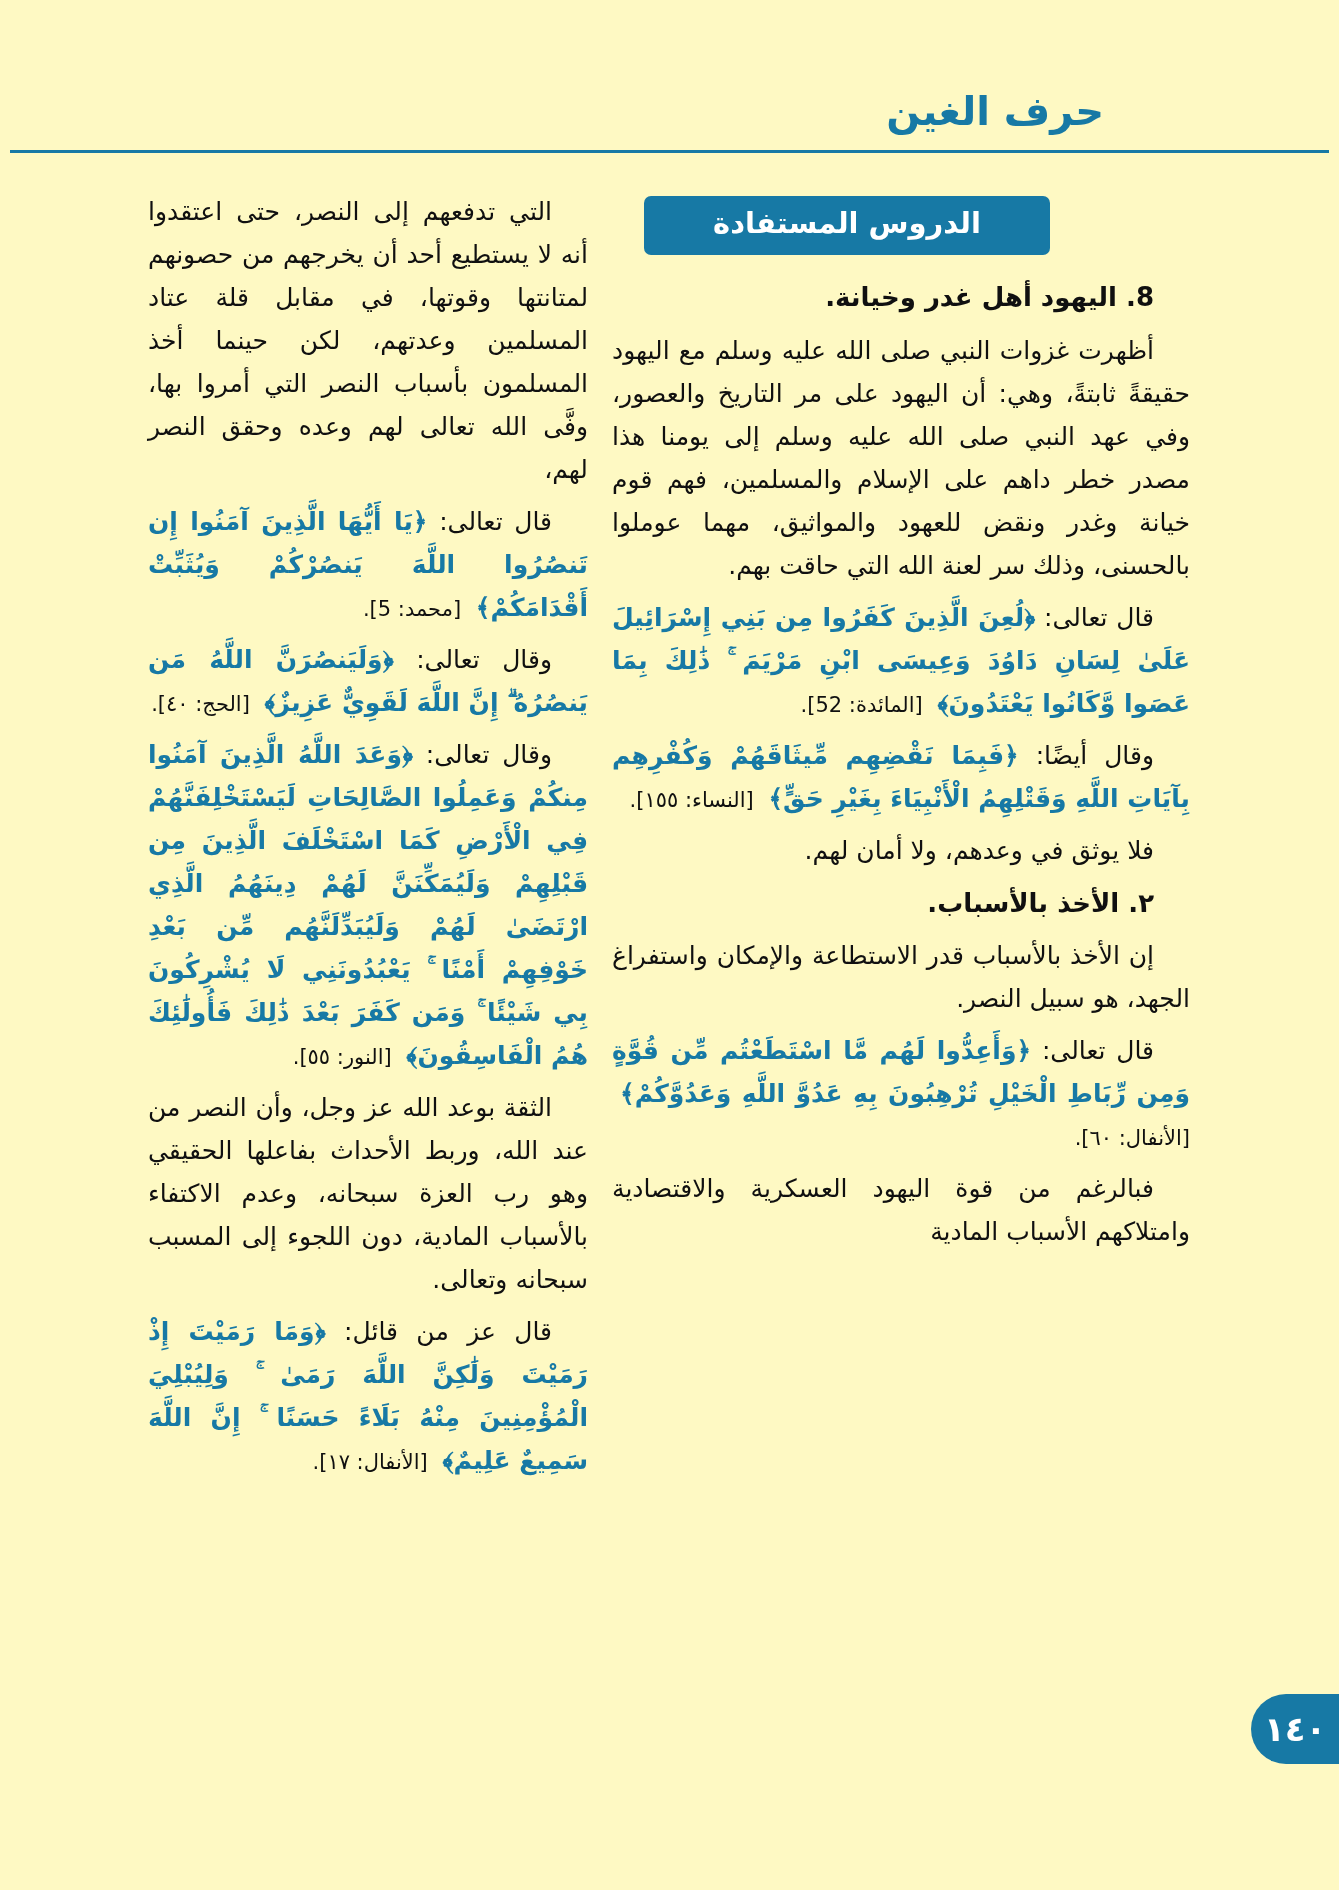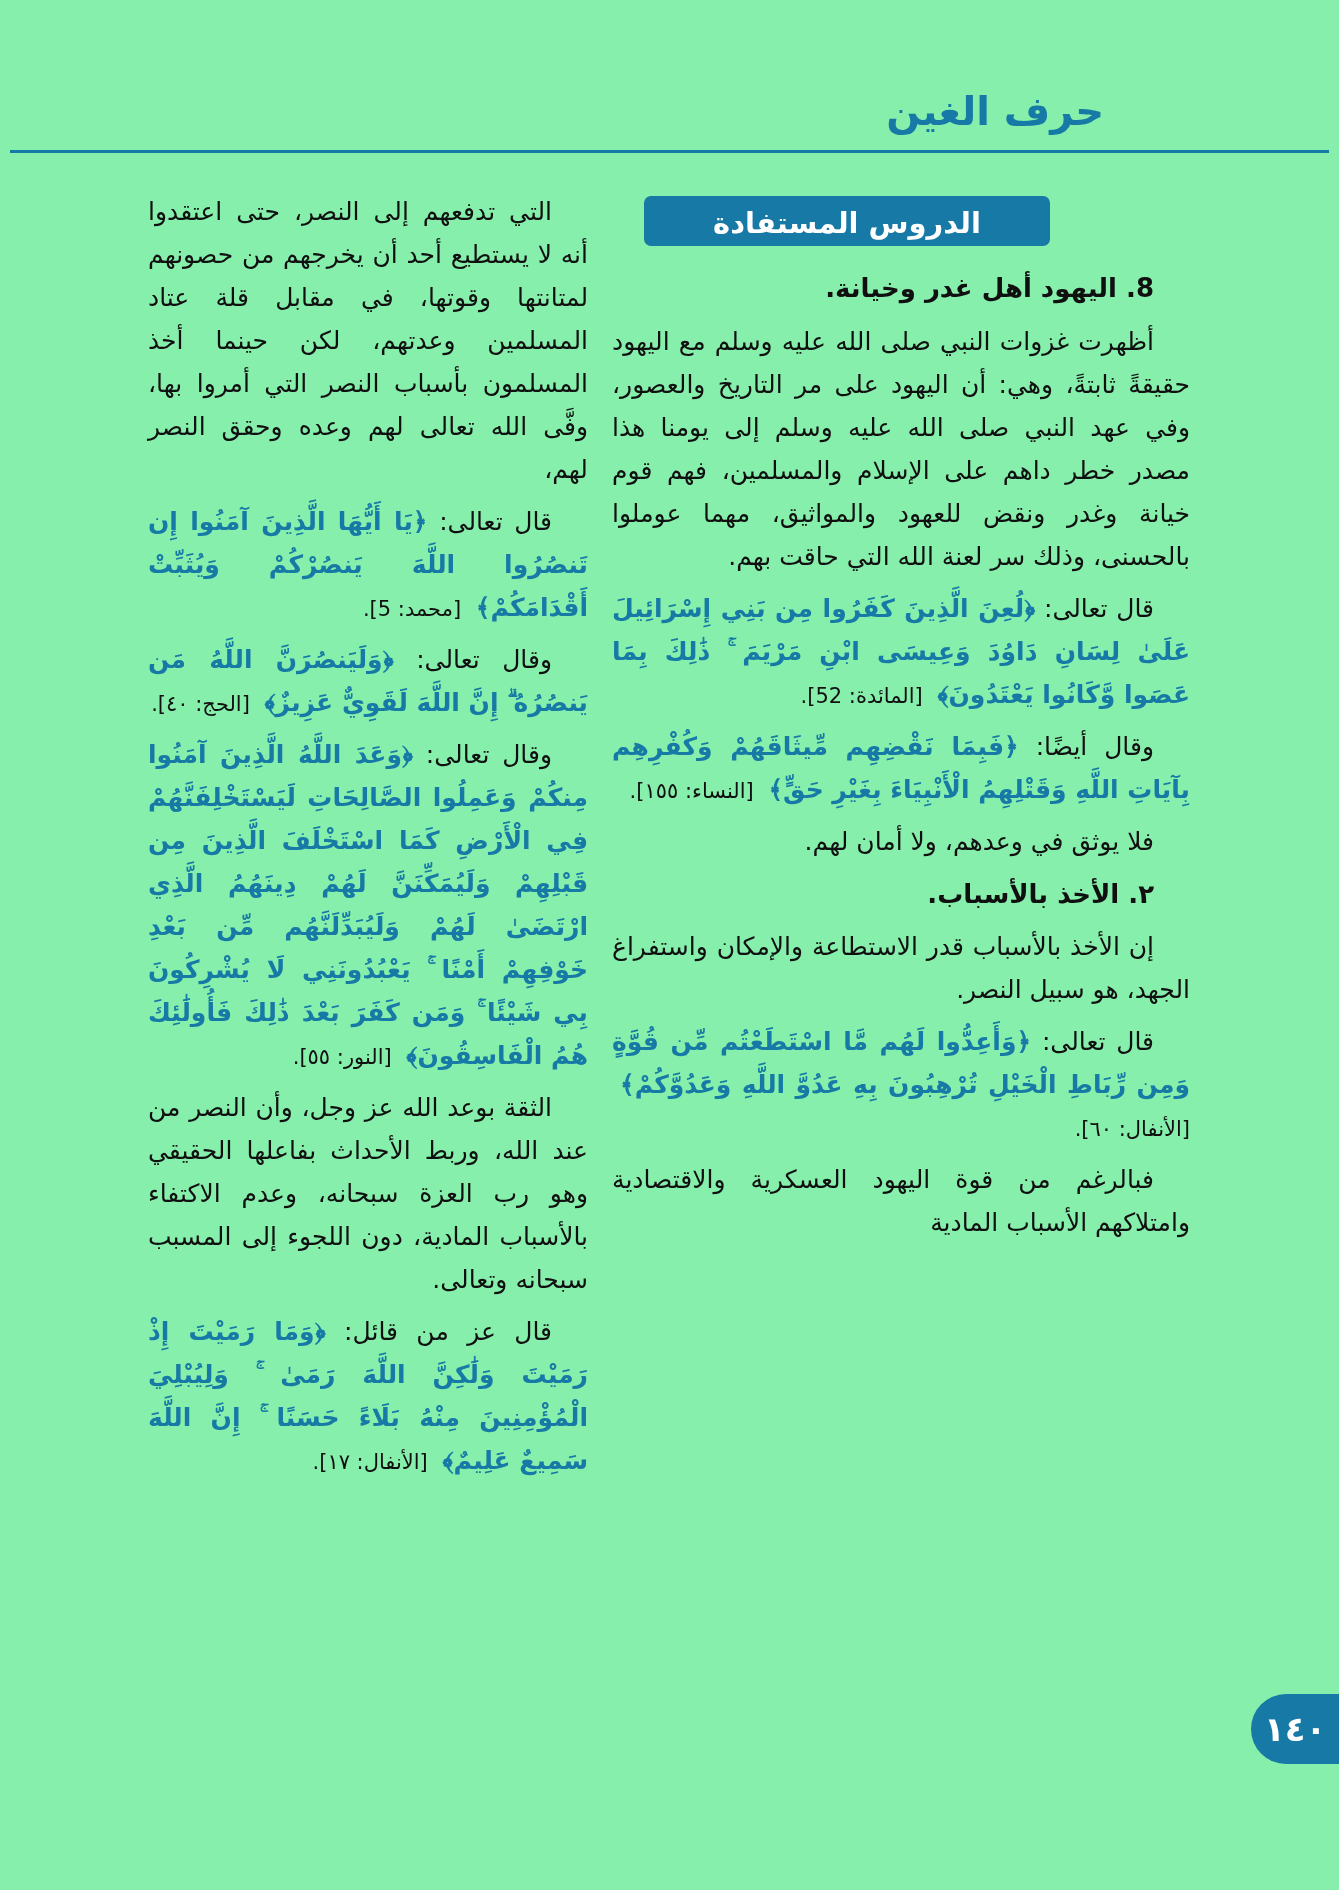--- a/index.html
+++ b/index.html
@@ -1,21 +1,21 @@
 <!DOCTYPE html>
 <html lang="ar" dir="rtl" style="--accent: #1779a5;"><head>
 <meta charset="utf-8">
 <style>
   html, body { margin: 0; padding: 0; }
   body { background: #ffffff; }
   .page {
     position: relative;
     width: 1339px;
     height: 1890px;
-    background: #86efac;
+    background: #fef9c3;
     overflow: hidden;
     direction: rtl;
     font-family: "DejaVu Sans", sans-serif;
   }
   .chapter-title {
     position: absolute;
     top: 88px;
     right: 235px;
     font-size: 40px;
     font-weight: bold;
@@ -42,21 +42,21 @@
   .col-right { width: 578px; }
   .col-left  { width: 440px; }
   .section-box {
     width: 406px;
     margin: 6px 140px 20px 32px;
     background: var(--accent);
     color: #ffffff;
     text-align: center;
     font-size: 29px;
     font-weight: bold;
-    padding: 10px 0 6px;
+    padding: 10px 0 15px;
     border-radius: 7px;
   }
   .para {
     margin: 0 0 9px;
     text-align: justify;
     font-size: 25px;
     line-height: 1.72;
     color: #101010;
     text-indent: 36px;
   }

